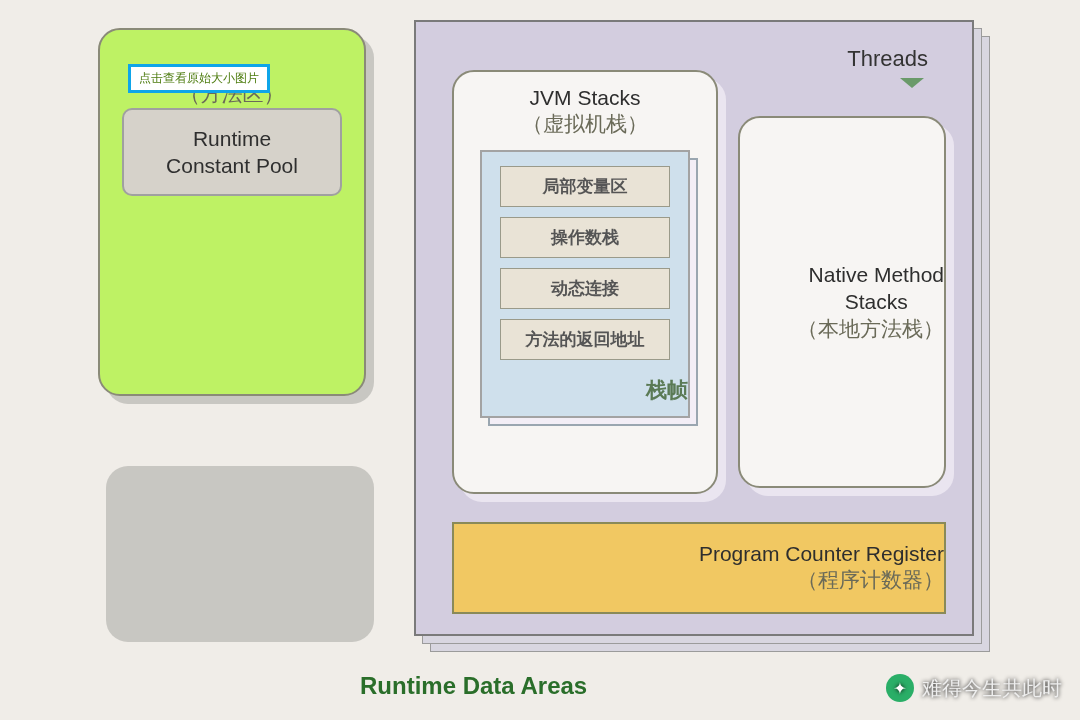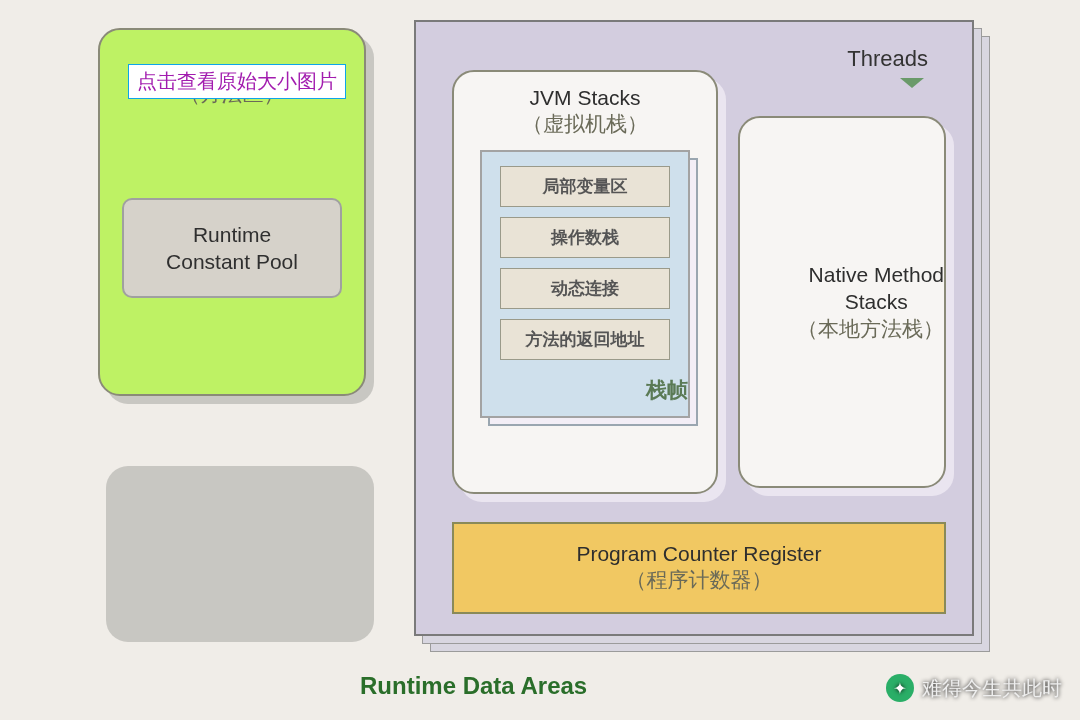--- a/index.html
+++ b/index.html
@@ -39,24 +39,24 @@
     display: flex; align-items: center; justify-content: center;
     text-align: center;
     font-size: 21px;
     color: #2f2f2f;
     line-height: 1.3;
   }
 
   .click-hint {
     position: absolute;
     background: #ffffff;
-    border: 1px solid #0ea5e9;
-    font-size: 20px;
+    border: 3px solid #0ea5e9;
+    font-size: 12px;
     padding: 3px 8px;
-    color: #a21caf;
+    color: #4d7c0f;
   }
 
   .sub-cn { font-size: 21px; color: #6a6a58; }
 
   
   .threads-box {
     position: absolute;
     background: #d3cddf;
     border: 2px solid #7a7a7a;
   }
@@ -107,21 +107,21 @@
   .sf-title { text-align: right; font-size: 21px; color: #5a7a55; padding-top: 6px; }
 
   .title-en { font-size: 21px; color: #2e2e2e; }
   .title-cn { font-size: 21px; color: #6a6a58; }
 
   .pcr {
     position: absolute;
     background: #f1c862;
     border: 2px solid #8a8a58;
     text-align: center;
-    display: flex; flex-direction: column; align-items: center; justify-content: center;
+    display: flex; flex-direction: column; align-items: flex-end; justify-content: center;
   }
 
   .footer-title {
     position: absolute;
     font-size: 24px;
     font-weight: 600;
     color: #2a6e2a;
   }
 
   .watermark {
@@ -140,21 +140,21 @@
   }
 </style>
 </head>
 <body>
 
 <div class="canvas">
 
   <div class="rshadow" style="left:106px; top:36px; width:268px; height:368px;"></div>
   <div class="ybox" style="left:98px; top:28px; width:268px; height:368px; justify-content:flex-start; padding-top:50px;">
     <div class="sub-cn">（方法区）</div>
-    <div class="inner-gray" style="width:220px; height:100px; margin-top:90px; white-space:pre-line;">Runtime
+    <div class="inner-gray" style="width:220px; height:88px; white-space:pre-line;">Runtime
 Constant Pool</div>
   </div>
   <div class="click-hint" style="left:128px; top:64px;">点击查看原始大小图片</div>
 
   <div class="rshadow" style="left:106px; top:466px; width:268px; height:176px;"></div>
 
   <div class="shadow1" style="left:430px; top:36px; width:560px; height:616px;"></div>
   <div class="shadow2" style="left:422px; top:28px; width:560px; height:616px;"></div>
   <div class="threads-box" style="left:414px; top:20px; width:560px; height:616px;">
     <div class="threads-label" style="right:44px; top:24px;">Threads</div>

